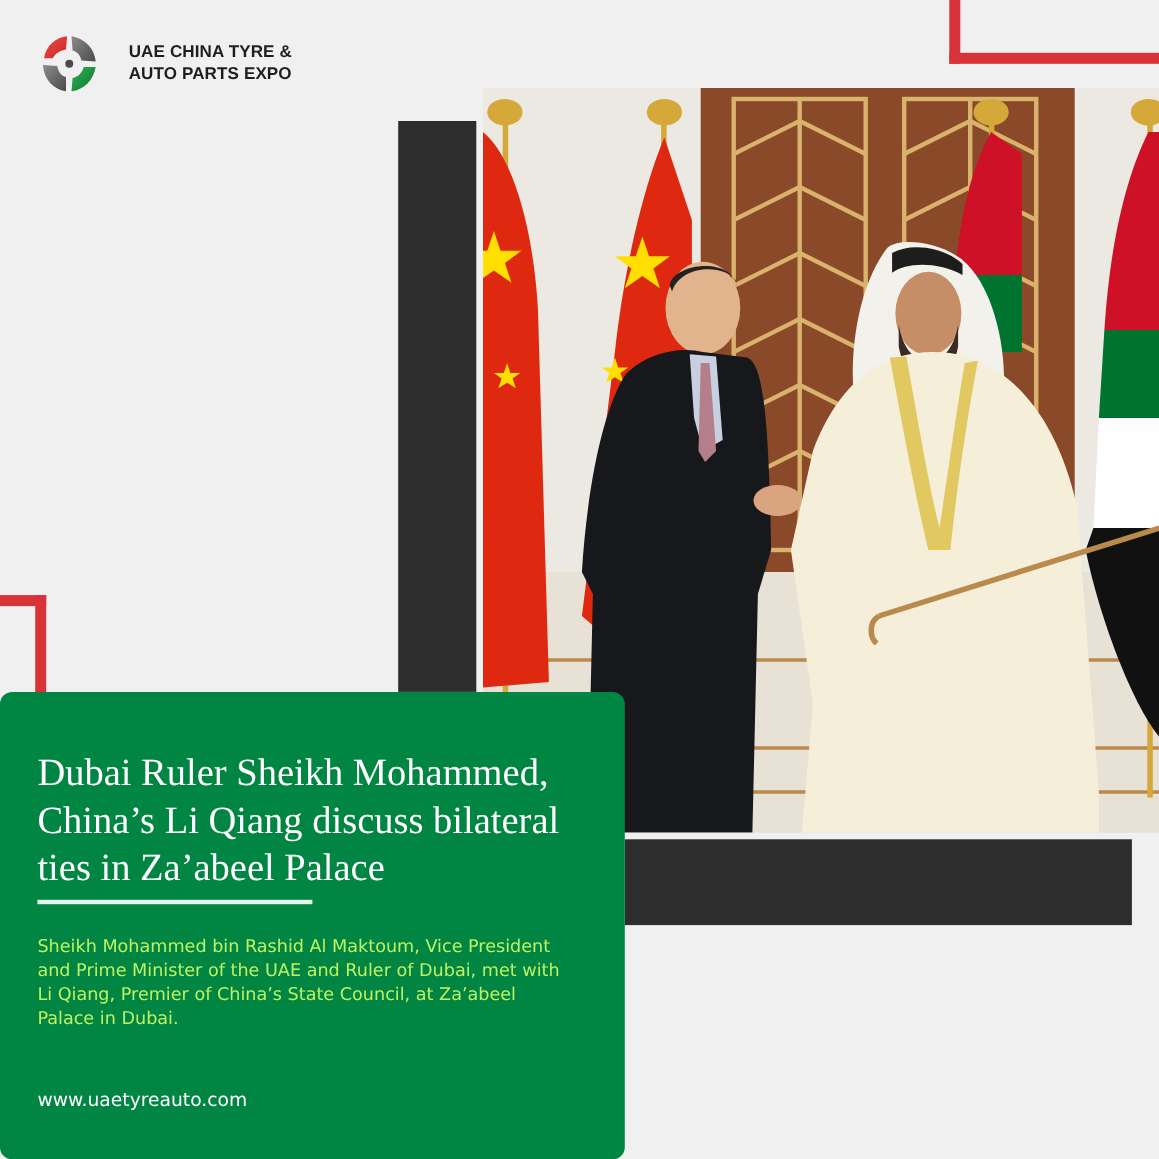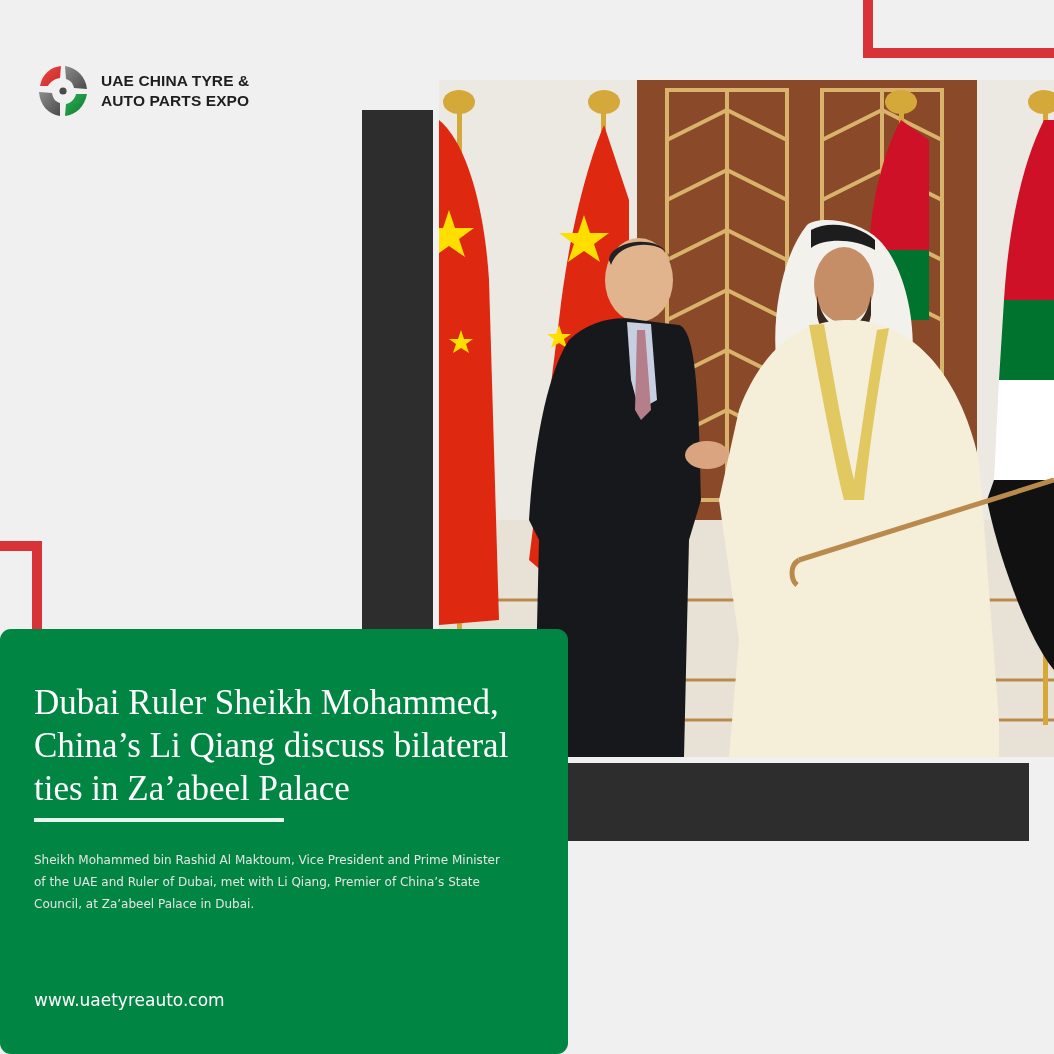--- a/index.html
+++ b/index.html
@@ -5,21 +5,21 @@
   * { margin: 0; padding: 0; box-sizing: border-box; }
   html, body { width: 1054px; height: 1054px; overflow: hidden; }
   body {
     position: relative;
     background: #f0f0f0;
     font-family: "Liberation Sans", sans-serif;
   }
   .abs { position: absolute; }
 
   
-  .logo { left: 37px; top: 64px; display: flex; align-items: center; }
+  .logo { left: 37px; top: 31px; display: flex; align-items: center; gap: 16px; }
   .logo-mark { width: 52px; height: 54px; }
   .logo-text {
     margin-left: 12px;
     font-family: "Liberation Sans", sans-serif;
     font-weight: bold;
     font-size: 15.5px;
     line-height: 20px;
     color: #1e1e1e;
     letter-spacing: 0.1px;
   }
@@ -60,23 +60,23 @@
     color: #ffffff;
     font-weight: normal;
   }
   .headline-rule {
     position: absolute; left: 34px; top: 189px; width: 250px; height: 4px;
     background: #e6f8ee;
   }
   .summary {
     position: absolute; left: 34px; top: 220px; width: 480px;
     font-family: "DejaVu Sans", sans-serif;
-    font-size: 12px;
+    font-size: 16px;
     line-height: 22px;
-    color: #e5e5e5;
+    color: #bef264;
   }
   .website {
     position: absolute; left: 34px; top: 361px;
     font-family: "DejaVu Sans", sans-serif;
     font-size: 17px;
     color: #ffffff;
     text-decoration: none;
   }
 </style>
 </head>

